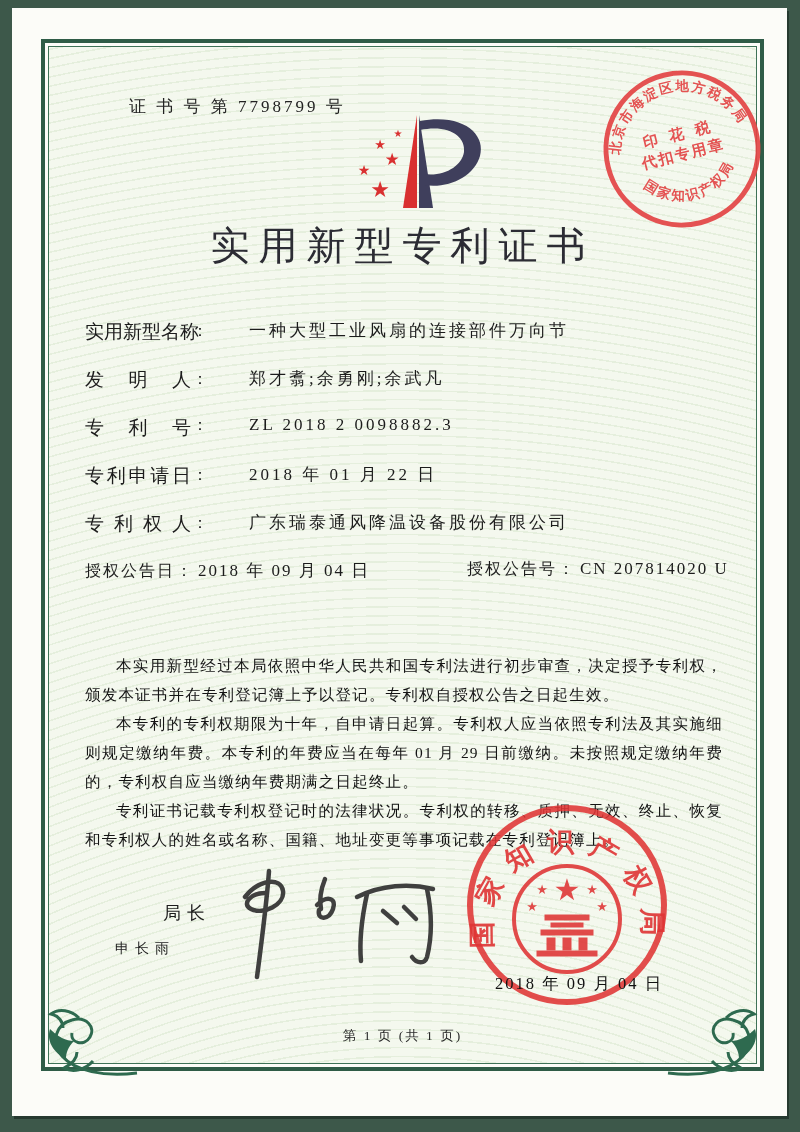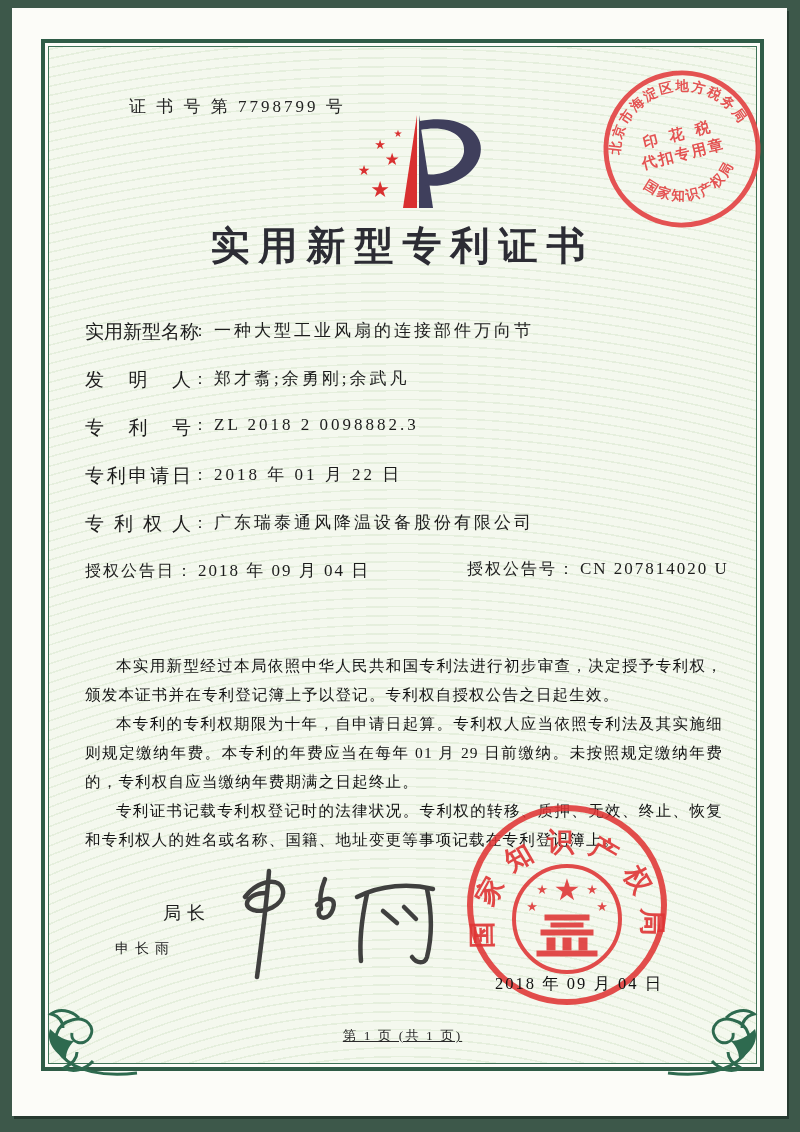--- a/index.html
+++ b/index.html
@@ -22,30 +22,30 @@
     background-color:#f4f8ee;
     background-image:repeating-radial-gradient(circle at 50% 165%, rgba(150,190,130,.16) 0 1.5px, transparent 1.5px 9px);
   }
   .cert-no{
     position:absolute;left:36px;top:48px;
     font-size:17px;letter-spacing:3px;color:#222;white-space:nowrap;margin-left:44px;
   }
   .logo{position:absolute;left:267px;top:64px;width:200px;height:102px;}
   .title{
     position:absolute;left:0;top:172px;width:100%;text-align:center;
-    font-size:39px;font-weight:bold;letter-spacing:9px;color:#2c2c34;white-space:nowrap;
+    font-size:39px;font-weight:normal;letter-spacing:9px;color:#2c2c34;white-space:nowrap;
   }
   .fields{position:absolute;left:36px;top:272px;right:30px;color:#1c1c1c;}
   .field-row{height:22px;margin-bottom:26px;white-space:nowrap;font-size:17px;}
   .f-label{
     display:inline-block;width:106px;vertical-align:top;
     text-align:justify;text-align-last:justify;font-size:19px;color:#1c1c1c;
   }
   .f-colon{display:inline-block;margin:0 6px 0 1px;font-size:16px;}
-  .f-value{font-size:17px;letter-spacing:3px;}
+  .f-value{font-size:17px;letter-spacing:3px;margin-left:35px;}
   .grant-row{position:relative;height:22px;white-space:nowrap;font-size:17px;}
   .grant-right{position:absolute;left:382px;top:0;white-space:nowrap;}
   .g-label{font-size:16px;letter-spacing:2px;}
   .g-value{font-size:17px;letter-spacing:2px;}
   .paragraphs{
     position:absolute;left:36px;right:33px;top:604px;
     font-size:15.5px;line-height:29px;color:#141414;text-align:justify;
   }
   .paragraphs p{margin:0;text-indent:2em;letter-spacing:1.2px;}
   .sig-block{position:absolute;left:66px;top:848px;color:#1c1c1c;}
@@ -53,21 +53,21 @@
   .sig-name{font-size:14px;letter-spacing:6px;line-height:36px;}
   .sig-hand{position:absolute;left:158px;top:818px;width:240px;height:118px;}
   .seal{position:absolute;left:412px;top:752px;width:212px;height:212px;z-index:1;}
   .seal-date{
     position:absolute;left:446px;top:926px;z-index:2;
     font-size:16.5px;letter-spacing:2px;color:#111;white-space:nowrap;
   }
   .stamp{position:absolute;left:549px;top:18px;width:168px;height:168px;transform:rotate(-14deg);opacity:.92;}
   .footer{
     position:absolute;left:0;top:980px;width:100%;text-align:center;
-    font-size:13.5px;letter-spacing:2px;color:#2a2a2a;text-decoration:underline;
+    font-size:13.5px;letter-spacing:2px;color:#2a2a2a;
   }
   .corner{position:absolute;width:104px;height:72px;}
   .corner.bl{left:-14px;bottom:-16px;}
   .corner.br{right:-14px;bottom:-16px;transform:scaleX(-1);}
 </style>
 </head>
 <body>
 
 <div class="paper">
   <div class="frame">

